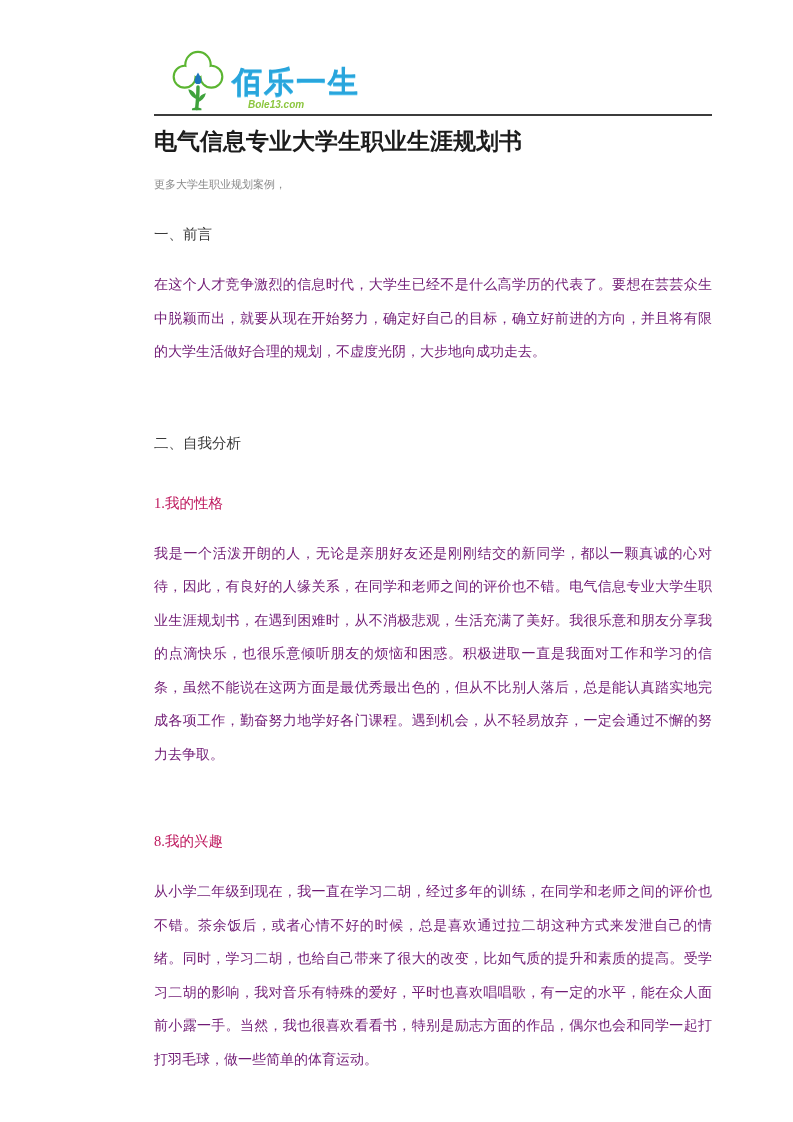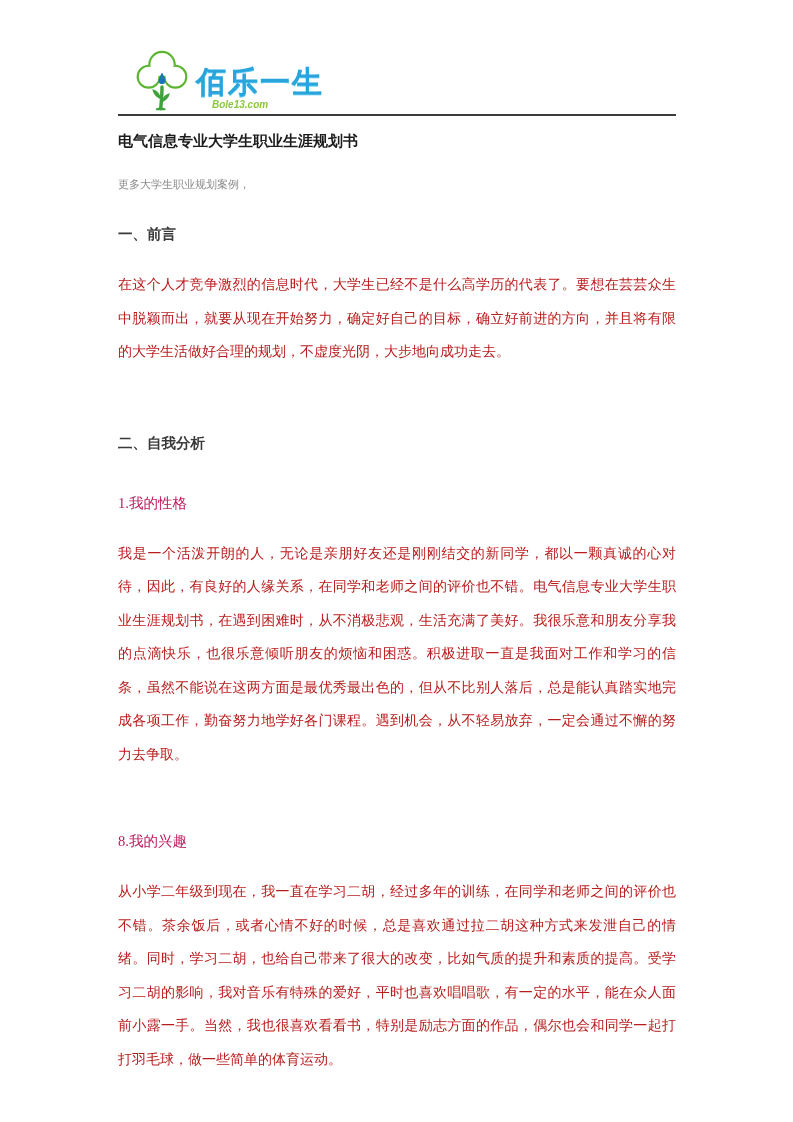--- a/index.html
+++ b/index.html
@@ -12,20 +12,21 @@
     height: 1122px;
     overflow: hidden;
     font-family: "Liberation Serif", "DejaVu Serif", serif;
     color: #3f3f3f;
   }
   .page {
     width: 630px;
     height: 1122px;
     background: #ffffff;
     position: relative;
+    padding-left: 36px;
   }
   .content {
     width: 558px;
     margin-left: 118px;
   }
 
   
   .logo-block {
     padding-top: 50px;
     padding-left: 18px;
@@ -67,52 +68,52 @@
     border-top: 2px solid #3c3c3c;
     margin: 2px 0 0 0;
     width: 558px;
   }
 
   
   .doc-title {
     margin: 14px 0 0 0;
     font-family: "Liberation Sans", "DejaVu Sans", sans-serif;
     font-weight: bold;
-    font-size: 15px;
+    font-size: 23px;
     line-height: 22px;
     color: #1c1c1c;
   }
   .doc-subtitle {
     margin: 22px 0 0 0;
     font-size: 11px;
     line-height: 20px;
     color: #8a8a8a;
   }
   .sec-heading {
     font-family: "Liberation Sans", "DejaVu Sans", sans-serif;
-    font-weight: bold;
+    font-weight: normal;
     font-size: 14.5px;
     line-height: 20px;
     color: #3a3a3a;
     margin: 0;
   }
   .heading-preface   { margin-top: 30px; }
   .heading-analysis  { margin-top: 64px; }
   .sub-label {
     font-size: 14.5px;
     line-height: 20px;
     color: #be185d;
     margin: 0;
   }
   .sub-label-1 { margin-top: 40px; }
   .sub-label-2 { margin-top: 60px; }
   .para {
     font-size: 14px;
     line-height: 33.5px;
-    color: #b91c1c;
+    color: #701a75;
     text-align: justify;
     word-break: break-all;
     margin: 0;
   }
   .para-preface   { margin-top: 24px; }
   .para-character { margin-top: 24px; }
   .para-interest  { margin-top: 24px; }
 </style>
 </head>
 <body>

